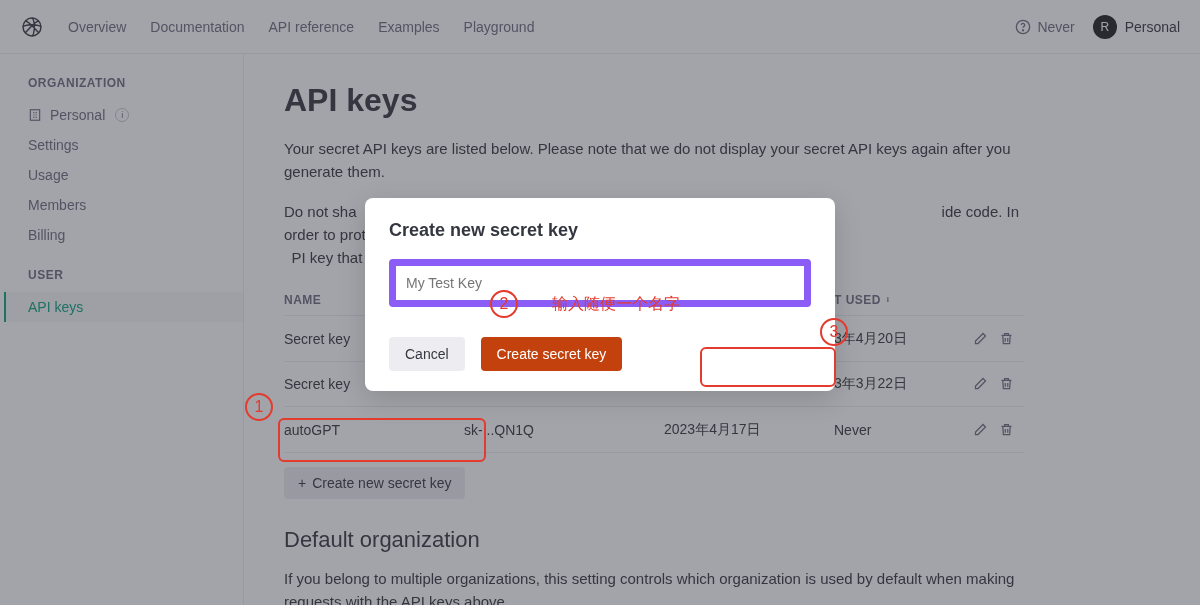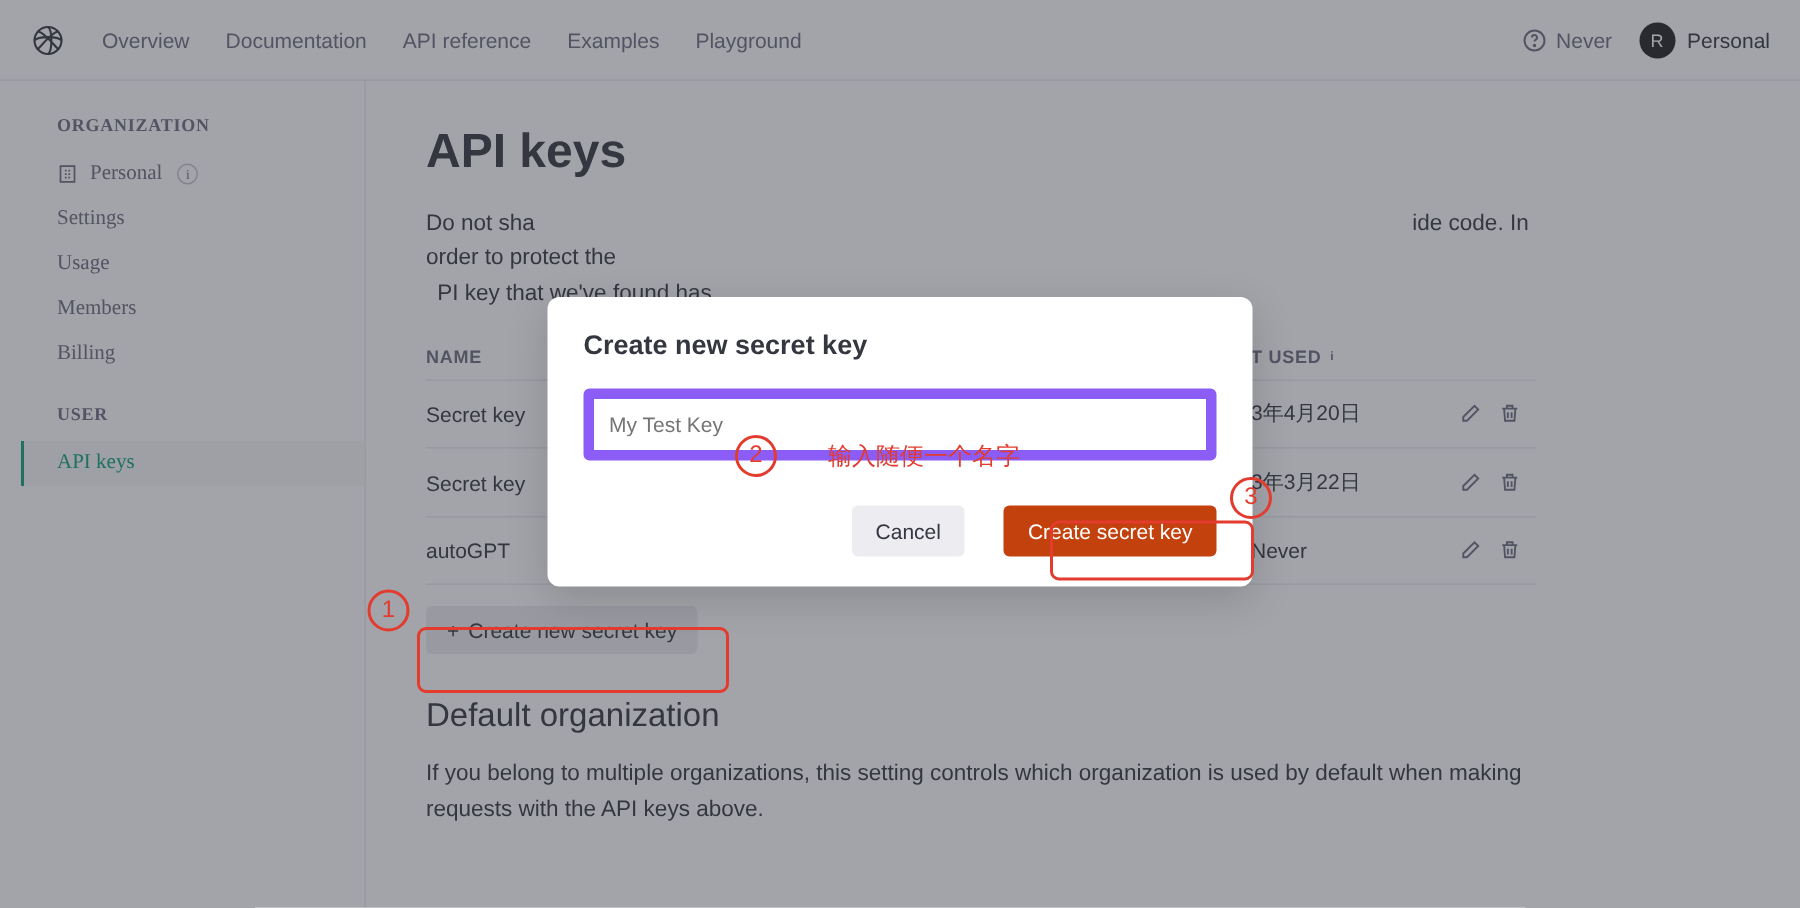--- a/index.html
+++ b/index.html
@@ -11,21 +11,21 @@
   .topnav .nav-links { display: flex; gap: 24px; font-size: 14px; color: #6e6e80; }
   .topnav .nav-links a { color: #6e6e80; text-decoration: none; cursor: pointer; }
   .topnav .spacer { flex: 1; }
   .topnav .help { display: flex; align-items: center; gap: 6px; color: #6e6e80; font-size: 14px; margin-right: 18px; cursor: pointer; }
   .topnav .avatar { width: 24px; height: 24px; border-radius: 50%; background: #202123; color: #fff; font-size: 12px; display: flex; align-items: center; justify-content: center; margin-right: 8px; }
   .topnav .acct { font-size: 14px; color: #353740; }
 
   .body { display: flex; height: calc(605px - 54px); }
 
   
-  .sidebar { width: 244px; border-right: 1px solid #ececf1; padding: 22px 0 0 14px; font-family: Liberation Serif, serif; }
+  .sidebar { width: 244px; border-right: 1px solid #ececf1; padding: 22px 0 0 4px; }
   .sidebar .sec-label { font-size: 12px; letter-spacing: 0.5px; color: #6e6e80; font-weight: 700; padding: 0 24px 10px; }
   .sidebar .item { padding: 7px 24px; font-size: 14px; color: #6e6e80; cursor: pointer; display: flex; align-items: center; gap: 8px; }
   .sidebar .item.active { color: #10a37f; background: #f7f7f8; border-left: 2px solid #10a37f; padding-left: 22px; }
   .sidebar .item .info { width: 14px; height: 14px; border: 1px solid #c5c5d2; border-radius: 50%; font-size: 9px; display: inline-flex; align-items: center; justify-content: center; color: #6e6e80; margin-left: 2px; }
   .sidebar .gap { height: 18px; }
 
   
   .main { flex: 1; padding: 28px 40px; overflow: hidden; }
   .main h1 { font-size: 32px; font-weight: 700; margin-bottom: 18px; }
   .main p { font-size: 15px; color: #353740; line-height: 1.55; margin-bottom: 16px; max-width: 740px; }
@@ -40,21 +40,21 @@
 
   .h2 { font-size: 22px; font-weight: 400; margin: 28px 0 14px; }
 
   
   .overlay { position: absolute; inset: 0; background: rgba(52,53,65,0.45); display: flex; align-items: flex-start; justify-content: center; }
   .modal { margin-top: 198px; width: 470px; background: #fff; border-radius: 8px; padding: 22px 24px 20px; box-shadow: 0 8px 28px rgba(0,0,0,0.15); }
   .modal h3 { font-size: 18px; font-weight: 700; margin-bottom: 18px; }
   .modal .label-row { font-size: 14px; margin-bottom: 6px; }
   .modal .label-row .opt { color: #8e8ea0; margin-left: 6px; }
   .modal input[type=text] { width: 100%; padding: 9px 10px; border: 7px solid #8b5cf6; border-radius: 4px; font-size: 14px; outline: none; }
-  .modal .btn-row { display: flex; justify-content: flex-end; gap: 26px; margin-top: 30px; }
+  .modal .btn-row { display: flex; justify-content: flex-start; gap: 16px; margin-top: 30px; }
   .btn-cancel { background: #ececf1; border: none; border-radius: 4px; padding: 9px 16px; font-size: 14px; color: #353740; cursor: pointer; }
   .btn-primary { background: #c2410c; border: none; border-radius: 4px; padding: 9px 16px; font-size: 14px; color: #fff; cursor: pointer; }
 
   
   .anno { position: absolute; pointer-events: none; z-index: 50; }
   .anno-circle { width: 28px; height: 28px; border: 2.5px solid #e33b2e; border-radius: 50%; display: flex; align-items: center; justify-content: center; color: #e33b2e; font-size: 16px; font-weight: 500; background: transparent; }
   .anno-rect { border: 2.5px solid #e33b2e; border-radius: 6px; position: absolute; }
   .anno-text { color: #e33b2e; font-size: 16px; }
 
   svg { display: block; }
@@ -115,20 +115,21 @@
       </div>
     <div class="gap"></div>
     <div class="sec-label">USER</div>
     <div class="item active">
         <span>API keys</span>
       </div>
   </div>
 
   <div class="main">
     <h1>API keys</h1>
+    <p>Your secret API keys are listed below. Please note that we do not display your secret API keys again after you generate them.</p>
     <p>
       <span>Do not sha</span><span style="visibility:hidden">xxxxxxxxxxxxxxxxxxxxxxxxxxxxxxxxxxxxxxxxxxxxxxxxxxxxxxxxxxxxxxxxxxxxxxxxxxxxxx</span><span>ide code. In order to protect the</span><br>
       <span style="visibility:hidden">x</span><span>PI key that we've found has</span>
     </p>
 
     <table class="keys">
       <thead>
         <tr>
           <th style="width:180px">NAME</th>
           <th style="width:200px">KEY</th>

